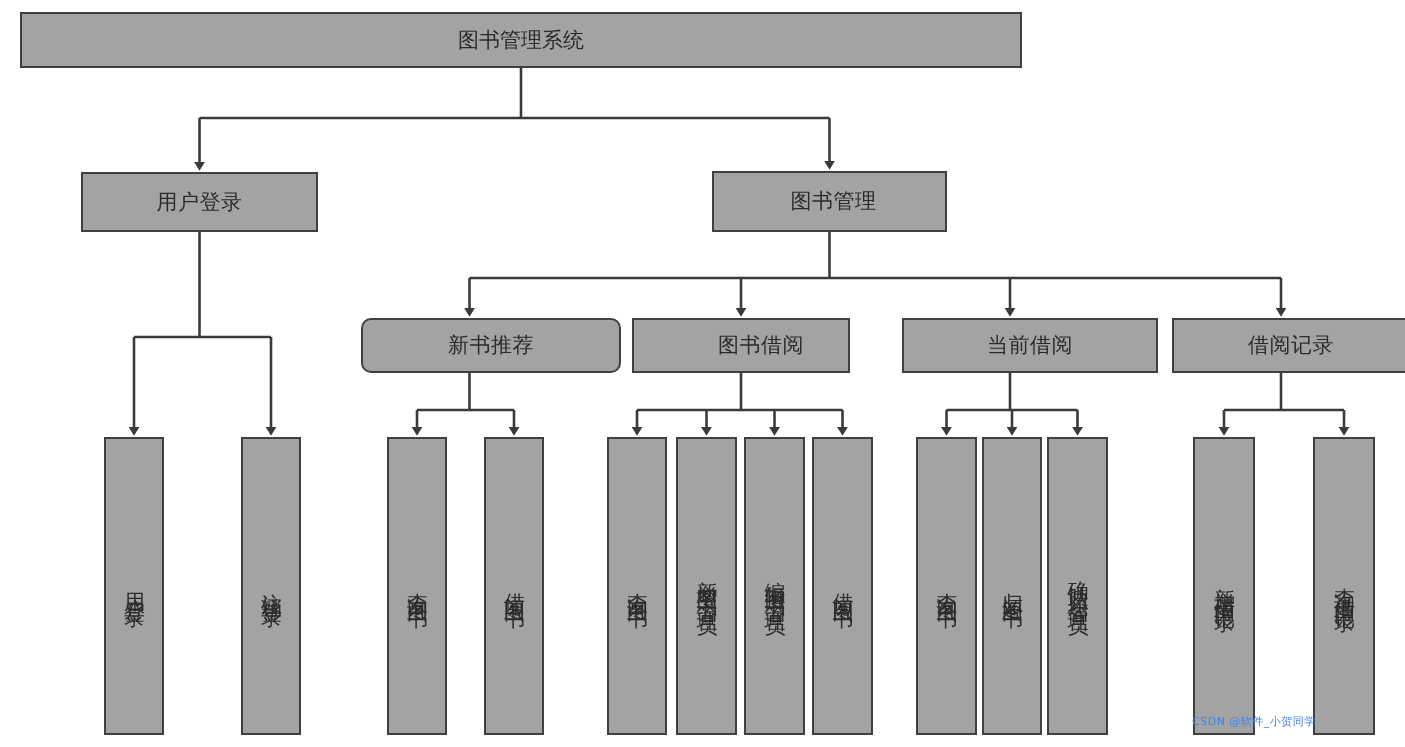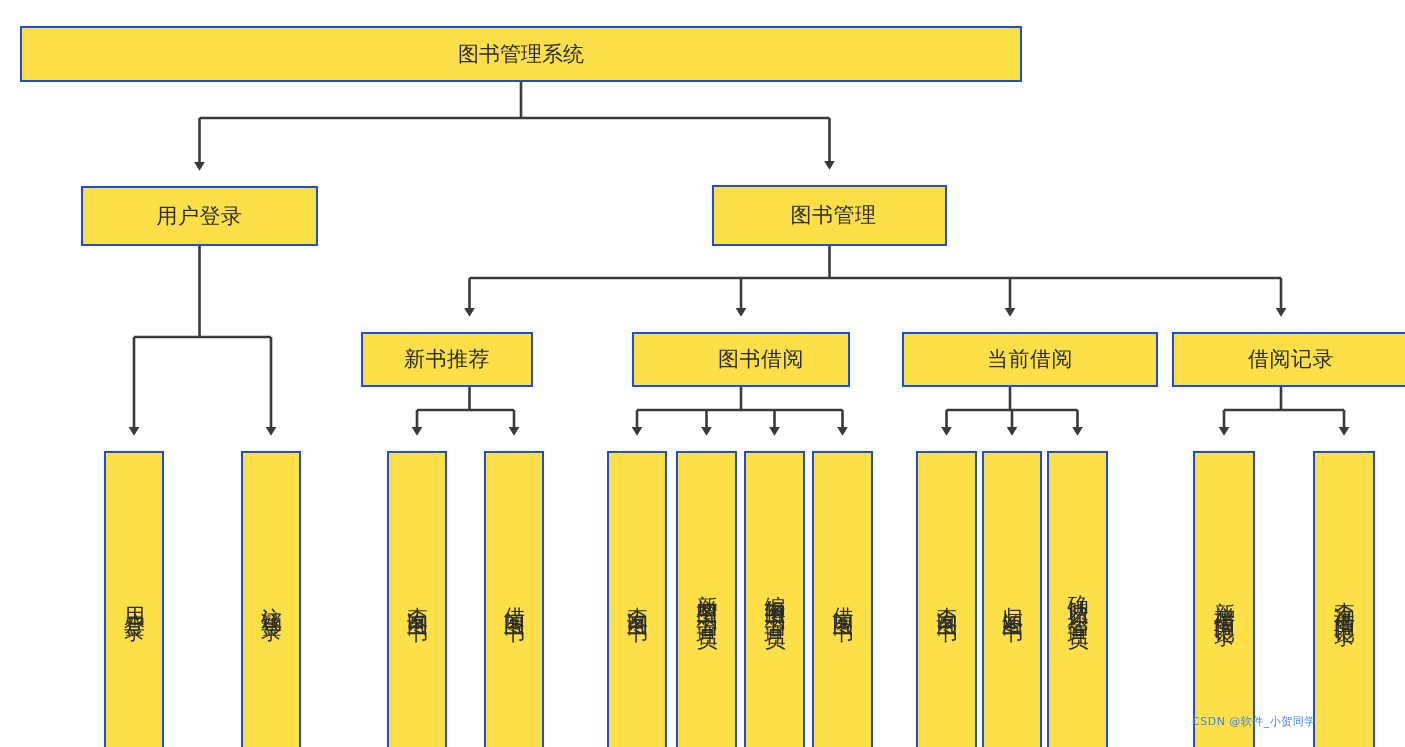--- a/index.html
+++ b/index.html
@@ -22,29 +22,28 @@
     position: absolute;
     left: 0;
     top: 0;
     width: 1405px;
     height: 747px;
     pointer-events: none;
   }
   .node {
     position: absolute;
     box-sizing: border-box;
-    background: #fde047;
-    border: 2px solid #1d4ed8;
+    background: #a3a3a3;
+    border: 2px solid #404040;
     display: flex;
     align-items: center;
     justify-content: center;
     color: #2b2b2b;
     text-align: center;
     line-height: 1.28;
-    margin-top: 14px;
   }
   .node-h {
     font-size: 21px;
     letter-spacing: 0.5px;
   }
   .node-root {
     font-size: 21px;
   }
   .node-v {
     writing-mode: vertical-rl;
@@ -122,21 +121,21 @@
   <div id="nodes">
       <div class="node node-root" style="left: 20px; top: 12px; width: 1002px; height: 56px;">
         <span>图书管理系统</span>
       </div>
       <div class="node node-h" style="left: 81px; top: 172px; width: 237px; height: 60px;">
         <span>用户登录</span>
       </div>
       <div class="node node-h" style="left: 712px; top: 171px; width: 235px; height: 61px; padding-left: 8px;">
         <span>图书管理</span>
       </div>
-      <div class="node node-h" style="left: 361px; top: 318px; width: 172px; height: 55px;">
+      <div class="node node-h" style="left: 361px; top: 318px; width: 260px; height: 55px; border-radius: 10px;">
         <span>新书推荐</span>
       </div>
       <div class="node node-h" style="left: 632px; top: 318px; width: 218px; height: 55px; padding-left: 40px;">
         <span>图书借阅</span>
       </div>
       <div class="node node-h" style="left: 902px; top: 318px; width: 256px; height: 55px;">
         <span>当前借阅</span>
       </div>
       <div class="node node-h" style="left: 1172px; top: 318px; width: 238px; height: 55px;">
         <span>借阅记录</span>

